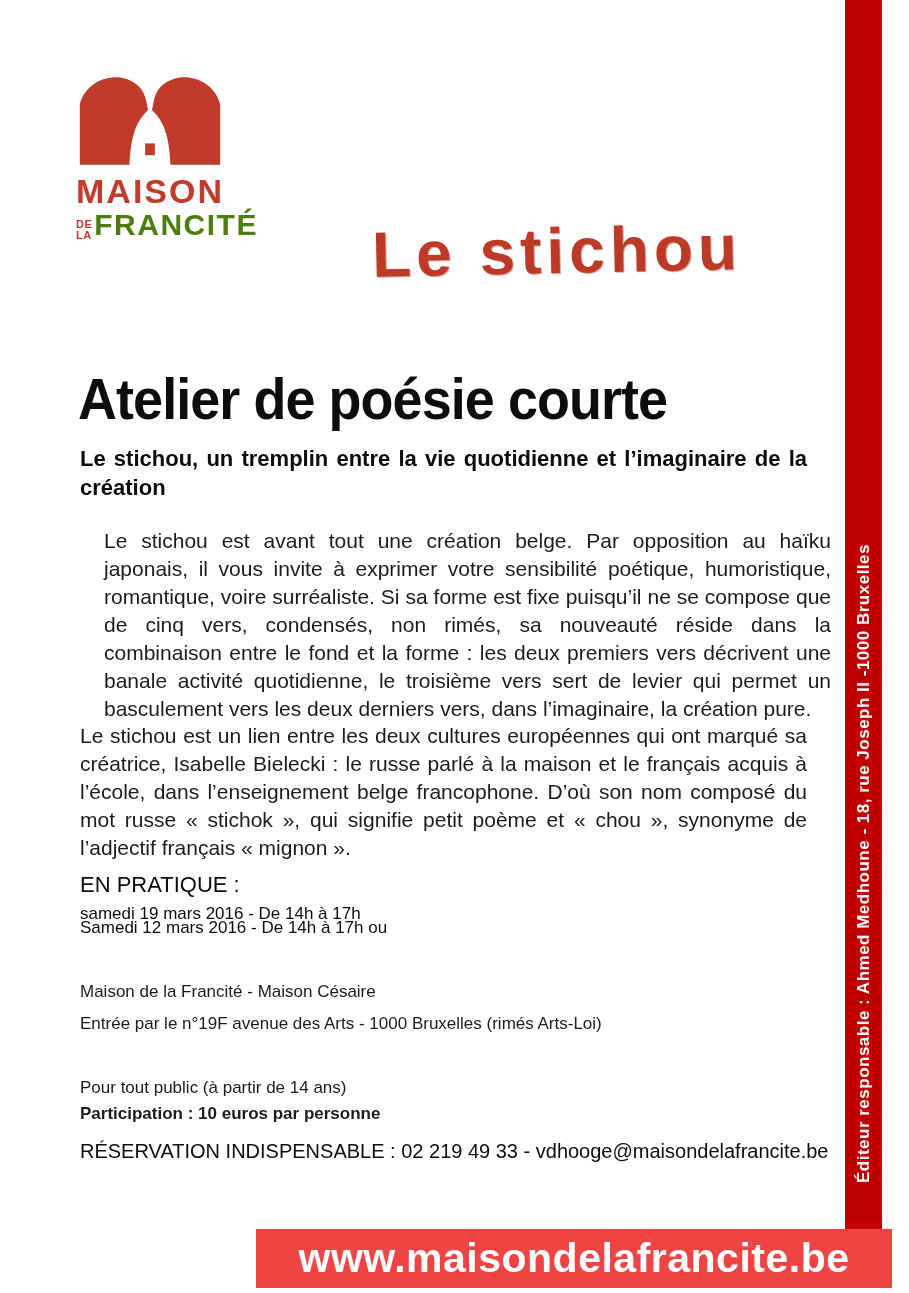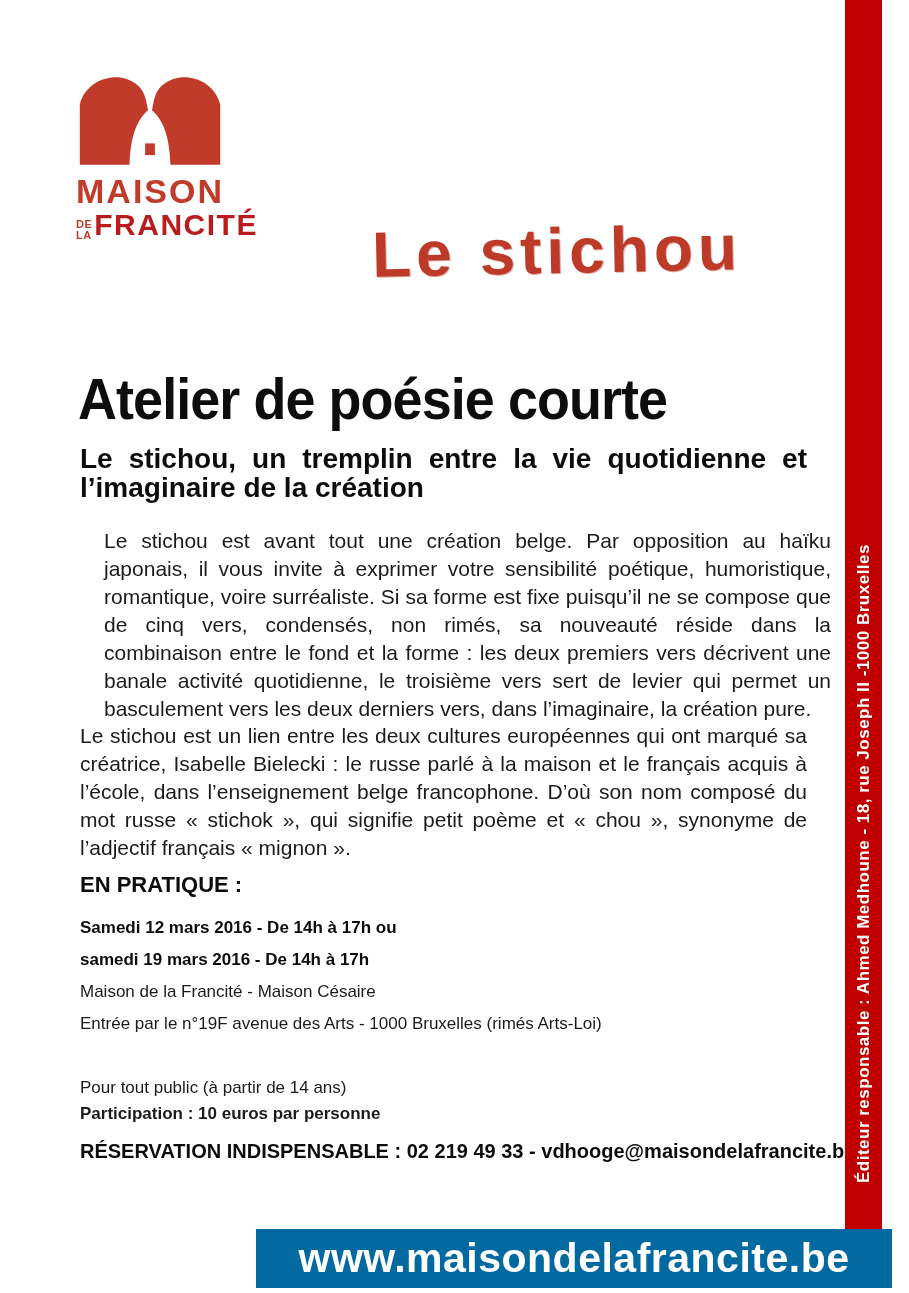--- a/index.html
+++ b/index.html
@@ -19,53 +19,53 @@
   .logo-maison{
     display:block;margin-top:2px;margin-left:4px;
     font-size:34px;font-weight:bold;letter-spacing:2px;
     color:#c13b2b;line-height:1;
   }
   .logo-line2{display:flex;align-items:flex-end;margin-left:4px;margin-top:2px;}
   .logo-dela{display:flex;flex-direction:column;justify-content:flex-start;
     font-size:11px;font-weight:bold;color:#c13b2b;line-height:0.95;letter-spacing:0.5px;}
   .logo-francite{
     font-size:30px;font-weight:bold;letter-spacing:1.5px;
-    color:#b91c1c;line-height:1;margin-left:2px;
+    color:#4d7c0f;line-height:1;margin-left:2px;
   }
   
   .doc-title{
     position:absolute;left:318px;top:214px;width:478px;
     text-align:center;
     font-size:64px;font-weight:bold;letter-spacing:5px;
     color:#bd3a28;
     transform:rotate(-1.2deg);
     text-shadow:1px 1px 0 rgba(189,58,40,.45);
   }
   
   .heading{
     position:absolute;left:78px;top:326px;white-space:nowrap;
     font-size:58px;font-weight:bold;letter-spacing:-1px;color:#0d0d0d;
     transform:scaleX(.93);transform-origin:left center;
   }
   .intro{
     position:absolute;left:80px;top:424px;width:727px;
-    font-size:28px;font-weight:bold;line-height:29px;
+    font-size:22px;font-weight:bold;line-height:29px;
     text-align:justify;color:#0d0d0d;margin-top:20px;
   }
   
   .para{position:absolute;left:80px;width:727px;
     font-size:21px;line-height:28px;text-align:justify;color:#1b1b1b;}
   .para-1{top:506px;margin-left:24px;}
   .para-2{top:701px;}
   
   .line{position:absolute;left:80px;white-space:nowrap;font-size:17px;color:#1b1b1b;}
-  .bold{font-weight:bold;color:#0d0d0d;}
+  .bold{font-weight:normal;color:#0d0d0d;}
   .en-pratique{top:872px;font-size:22px;}
   .date-1{top:918px;}
-  .date-2{top:950px;}
+  .date-2{top:904px;}
   .place-1{top:982px;}
   .place-2{top:1014px;}
   .audience{top:1078px;}
   .fee{top:1104px;font-weight:bold;}
   .reservation{top:1140px;font-size:20px;}
   
   .strip{
     position:absolute;left:845px;top:0;width:37px;height:1288px;
     background:#c00000;
     display:flex;align-items:center;justify-content:flex-end;
@@ -73,21 +73,21 @@
   }
   .strip-text{
     writing-mode:vertical-rl;transform:rotate(180deg);
     color:#ffffff;font-size:17px;font-weight:bold;
     letter-spacing:0.5px;white-space:nowrap;
     margin-bottom:105px;
   }
   
   .footer-bar{
     position:absolute;left:256px;top:1229px;width:636px;height:59px;
-    background:#0369a1;
+    background:#ef4444;
     display:flex;align-items:center;justify-content:center;
   }
   .footer-url{
     color:#ffffff;font-size:41px;font-weight:bold;letter-spacing:0.5px;
     white-space:nowrap;
   }
 </style>
 </head>
 <body>
 

